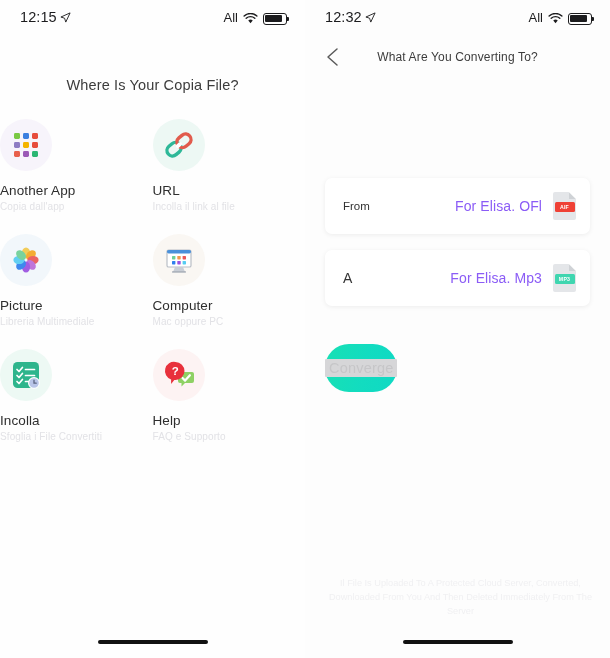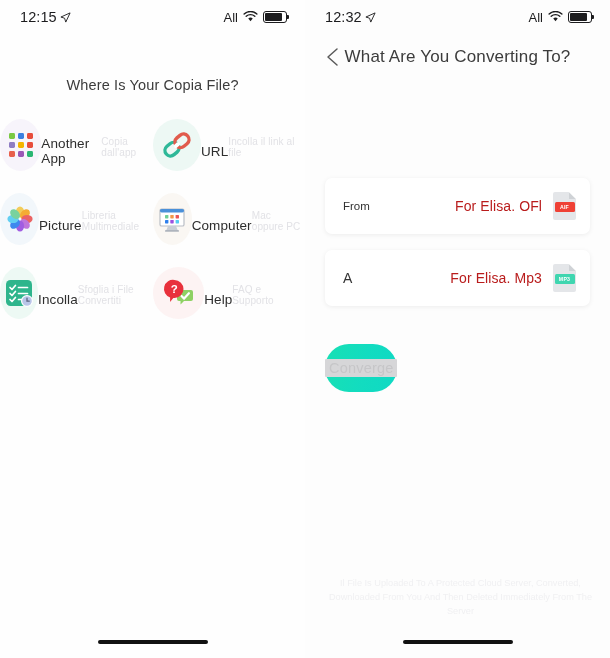--- a/index.html
+++ b/index.html
@@ -13,21 +13,21 @@
   .screen { width: 305px; height: 658px; position: relative; background: #fefefe; }
   .screen.right { background: #fdfdfd; }
 
   
   .statusbar {
     height: 34px; display: flex; align-items: center;
     justify-content: space-between; padding: 0 18px 0 20px;
   }
   .sb-left { display: flex; align-items: center; gap: 3px; font-size: 14.5px; color: #1c1c1e; letter-spacing: .1px; }
   .sb-loc { display: inline-block; width: 11px; height: 11px; }
-  .sb-right { display: flex; align-items: center; gap: 5px; }
+  .sb-right { display: flex; align-items: flex-end; gap: 5px; }
   .sb-carrier { font-size: 13px; color: #1c1c1e; }
   .wifi { width: 15px; height: 12px; }
   .battery {
     width: 24px; height: 12px; border: 1.3px solid #1c1c1e; border-radius: 3px;
     position: relative; padding: 1.4px;
   }
   .battery::after {
     content: ""; position: absolute; right: -3.4px; top: 3.4px;
     width: 2px; height: 4px; background: #1c1c1e; border-radius: 0 1px 1px 0;
   }
@@ -35,21 +35,21 @@
 
   
   .page-title {
     text-align: center; font-size: 14.5px; color: #3c3c3c;
     margin-top: 43px; letter-spacing: .15px;
   }
   .grid {
     margin-top: 26px; display: grid;
     grid-template-columns: 1fr 1fr; row-gap: 22px;
   }
-  .tile { display: flex; flex-direction: row; align-items: center; }
+  .tile { display: flex; flex-direction: column; align-items: flex-start; }
   .tile-icon {
     width: 52px; height: 52px; border-radius: 50%;
     display: flex; align-items: center; justify-content: center;
     position: relative;
   }
   .tile-label {
     margin-top: 12px; font-size: 13.5px; color: #2e2e2e; letter-spacing: .1px;
   }
   .tile-sub {
     margin-top: 3px; font-size: 10px; color: #e2e2e6; letter-spacing: .1px;
@@ -60,31 +60,31 @@
   .appgrid i { display: block; width: 6px; height: 6px; border-radius: 1.4px; }
 
   
   .nav {
     height: 46px; display: flex; align-items: center; position: relative;
     padding: 0 18px;
   }
   .back-arrow { width: 22px; height: 22px; cursor: pointer; }
   .nav-title {
     position: absolute; left: 0; right: 0; text-align: center;
-    font-size: 17px; color: #3c3c3c; letter-spacing: .15px; pointer-events: none;
+    font-size: 12px; color: #3c3c3c; letter-spacing: .15px; pointer-events: none;
   }
   .cards { margin-top: 98px; padding: 0 20px; }
   .card {
     background: #fff; border-radius: 7px; height: 56px;
     display: flex; align-items: center; padding: 0 14px 0 18px;
     box-shadow: 0 1px 5px rgba(0,0,0,.07);
     margin-bottom: 16px;
   }
   .card-key { font-size: 11.5px; color: #333; }
-  .card-val { margin-left: auto; font-size: 14px; color: #b91c1c; letter-spacing: .1px; }
+  .card-val { margin-left: auto; font-size: 14px; color: #8b5cf6; letter-spacing: .1px; }
   .filetype { margin-left: 11px; width: 23px; height: 28px; position: relative; }
   .filetype .sheet {
     position: absolute; inset: 0; background: #e4e6e9; border-radius: 2px;
     clip-path: polygon(0 0, 68% 0, 100% 26%, 100% 100%, 0 100%);
   }
   .filetype .fold {
     position: absolute; right: 0; top: 0; width: 32%; height: 26%;
     background: #cfd2d6; clip-path: polygon(0 0, 100% 100%, 0 100%);
   }
   .filetype .tag {

